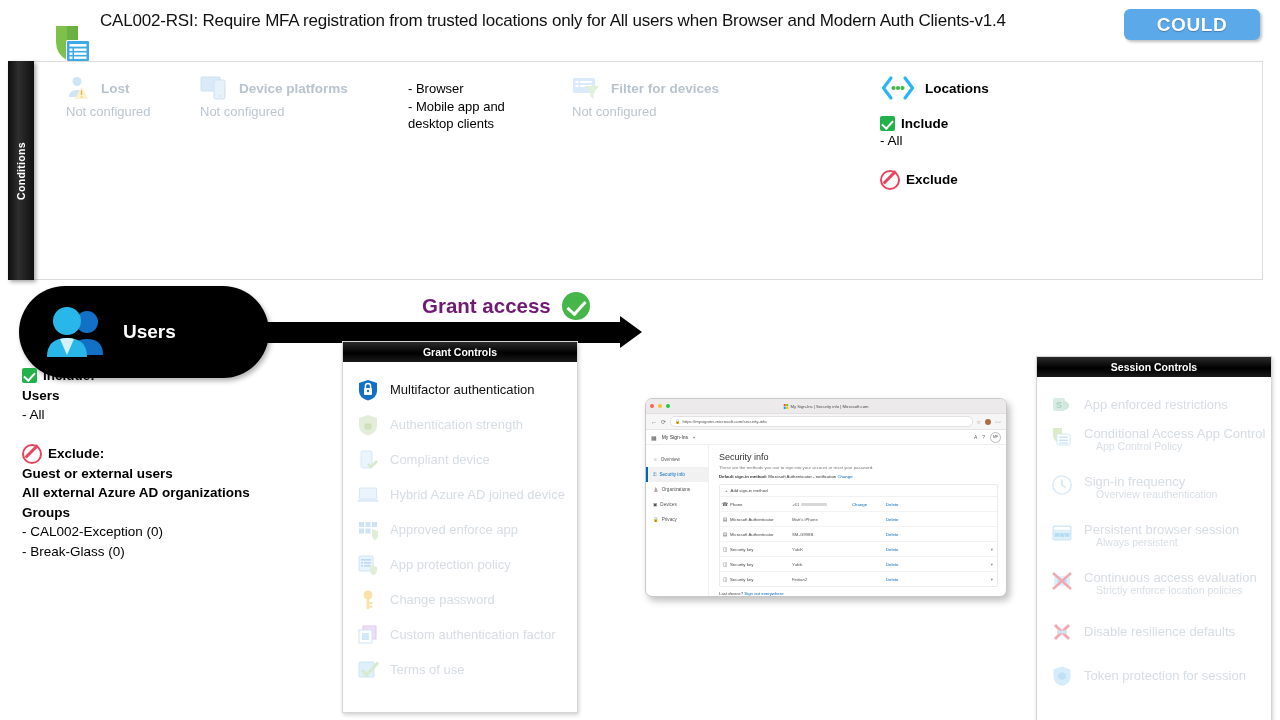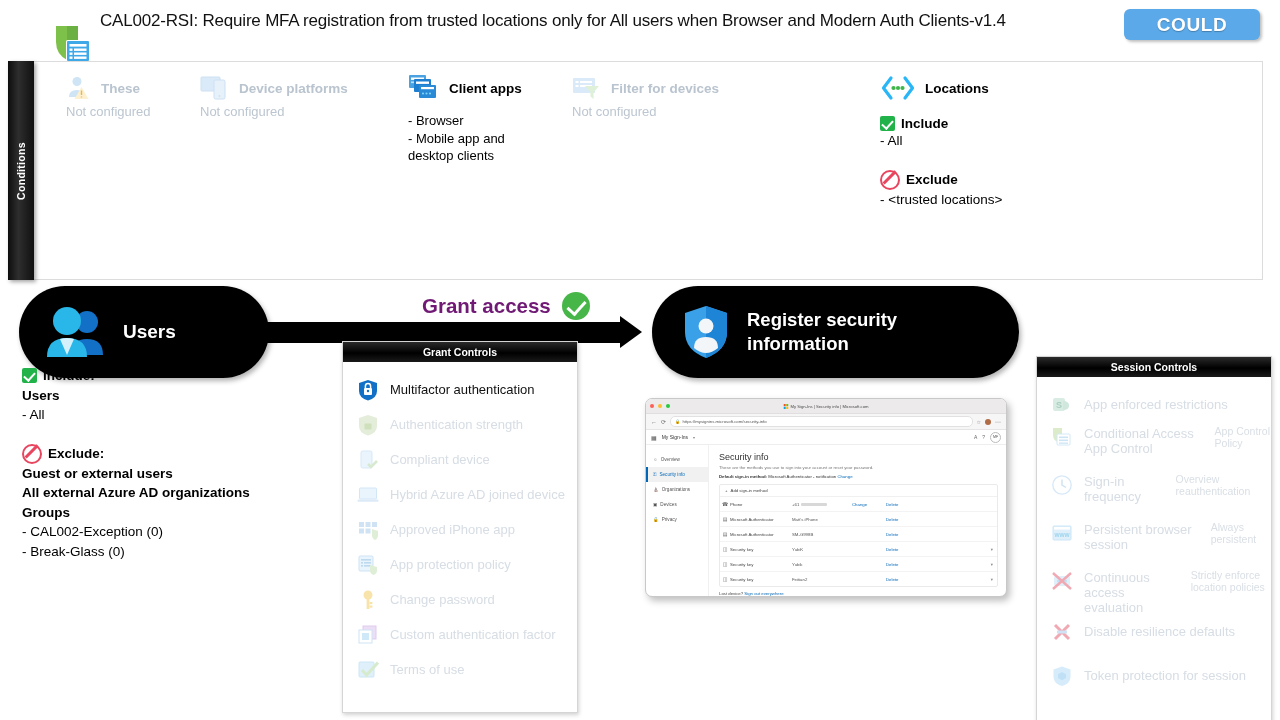--- a/index.html
+++ b/index.html
@@ -86,21 +86,21 @@
               box-shadow:1px 2px 4px rgba(0,0,0,.18);}
   .ctrl-head{height:20px;background:linear-gradient(180deg,#2b2b2b,#000 55%,#1a1a1a);
              color:#fff;font-size:10.5px;font-weight:700;display:flex;align-items:center;justify-content:center;}
   .ctrl-list{padding:10px 0 0 0;}
   .ctrl-row{display:flex;align-items:center;gap:11px;padding:0 0 0 14px;height:35px;}
   .ctrl-row .ic{width:22px;height:22px;flex:none;position:relative;}
   .ctrl-row .lbl{font-size:13px;color:#d6dde4;}
   .ctrl-row.active .lbl{color:#111;font-weight:400;}
   .ctrl-sub{font-size:10.5px;color:#d9dfe5;margin-top:-1px;}
   .ctrl-row.two{height:44px;align-items:flex-start;padding-top:4px;}
-  .ctrl-row.two .txtwrap{display:flex;flex-direction:row;}
+  .ctrl-row.two .txtwrap{display:flex;flex-direction:column;}
 
   
   .shot{
     position:absolute;left:645px;top:398px;width:360px;height:197px;
     background:#fff;border:1px solid #c8c8c8;border-radius:7px;
     box-shadow:3px 4px 7px rgba(0,0,0,.25);overflow:hidden;
   }
   .shot-titlebar{height:14px;background:#eceaea;display:flex;align-items:center;position:relative;border-bottom:1px solid #e0dede;}
   .dot{width:4px;height:4px;border-radius:50%;margin-left:4px;}
   .shot-tabtitle{position:absolute;left:50%;transform:translateX(-50%);font-size:4.2px;color:#4b4b4b;white-space:nowrap;display:flex;align-items:center;gap:2px;}
@@ -159,53 +159,38 @@
   </div>
 
   <div class="cond-col dim" style="left:66px;top:72px;width:160px;">
     <div class="cond-head">
       <svg width="26" height="26" viewBox="0 0 26 26">
         <circle cx="11" cy="6.5" r="4.5" fill="#cfe4f5"></circle>
         <path d="M3 22 q0-7 8-7 q8 0 8 7 z" fill="#cfe4f5"></path>
         <path d="M15.5 12 L22.5 24 L8.5 24 Z" fill="#fdf0d0"></path>
         <path d="M15.5 15.5 v4.5 M15.5 21.5 v1" stroke="#e8b84b" stroke-width="1.4"></path>
       </svg>
-      <div class="ctitle">These</div>
+      <div class="ctitle">Lost</div>
     </div>
     <div class="dimtext">Not configured</div>
   </div>
 
   <div class="cond-col dim" style="left:200px;top:72px;width:200px;">
     <div class="cond-head">
       <svg width="30" height="28" viewBox="0 0 30 28">
         <rect x="1" y="3" width="19" height="14" rx="1" fill="#dbeaf8" stroke="#cde0f3"></rect>
         <rect x="14" y="6" width="11" height="19" rx="1.5" fill="#e7f1fa" stroke="#cde0f3"></rect>
         <circle cx="19.5" cy="22" r="1" fill="#cfe1f2"></circle>
       </svg>
       <div class="ctitle">Device platforms</div>
     </div>
     <div class="dimtext">Not configured</div>
   </div>
 
   <div class="cond-col" style="left:408px;top:72px;width:160px;">
-    <div class="cond-head">
-      <svg width="32" height="28" viewBox="0 0 32 28">
-        <rect x="1" y="1" width="17" height="13" rx="1" fill="#4aa3e0"></rect>
-        <rect x="3" y="3.5" width="13" height="2.4" fill="#ffffff"></rect>
-        <rect x="3" y="7.5" width="13" height="1.6" fill="#bfe0f5"></rect>
-        <rect x="6" y="5" width="17" height="13" rx="1" fill="#1e7fd0"></rect>
-        <rect x="8" y="7.5" width="13" height="2.4" fill="#ffffff"></rect>
-        <rect x="11" y="11" width="17" height="13" rx="1" fill="#2b8ad6"></rect>
-        <rect x="13" y="13" width="13" height="2.2" fill="#ffffff"></rect>
-        <circle cx="15" cy="19.5" r="1.1" fill="#7fd3f5"></circle>
-        <circle cx="18.5" cy="19.5" r="1.1" fill="#7fd3f5"></circle>
-        <circle cx="22" cy="19.5" r="1.1" fill="#7fd3f5"></circle>
-      </svg>
-      <div class="ctitle">Client apps</div>
-    </div>
     <div class="cond-body">
       <div>- Browser</div>
       <div>- Mobile app and</div>
       <div>desktop clients</div>
     </div>
   </div>
 
   <div class="cond-col dim" style="left:572px;top:72px;width:220px;">
     <div class="cond-head">
       <svg width="30" height="28" viewBox="0 0 30 28">
@@ -238,50 +223,38 @@
       <span>Include</span>
     </div>
     <div class="subitems">
       <div>- All</div>
     </div>
 
     <div class="subhead" style="margin-top:19px;">
       <span class="deny"></span>
       <span>Exclude</span>
     </div>
-    <div class="subitems">
-      <div>- &lt;trusted locations&gt;</div>
-    </div>
   </div>
 
   <div class="pill" style="left:19px;top:286px;width:228px;height:92px;padding-left:22px;">
     <svg width="70" height="54" viewBox="0 0 70 54">
       <circle cx="46" cy="17" r="11" fill="#1271c6"></circle>
       <path d="M30 50 q0-16 16-16 q16 0 16 16 z" fill="#1271c6"></path>
       <circle cx="26" cy="16" r="14" fill="#29b6e8"></circle>
       <path d="M6 52 q0-19 20-19 q20 0 20 19 z" fill="#29b6e8"></path>
       <path d="M19 34 L26 50 L33 34 q-7-2-14 0 z" fill="#d4f1fb"></path>
     </svg>
     <div class="ptext" style="font-size:19px;margin-left:12px;">Users</div>
   </div>
 
   <div class="arrow-line" style="left:247px;top:322px;width:375px;height:21px;"></div>
   <div class="arrow-head" style="left:620px;top:316px;"></div>
   <div class="grant-label" style="left:422px;top:294px;">Grant access</div>
   <div class="grant-check" style="left:562px;top:292px;"></div>
 
-  <div class="pill" style="left:652px;top:286px;width:337px;height:92px;padding-left:30px;">
-    <svg width="48" height="56" viewBox="0 0 48 56">
-      <path d="M24 2 L45 9 L45 28 Q45 46 24 54 Q3 46 3 28 L3 9 Z" fill="#3aa0e8"></path>
-      <path d="M24 2 L45 9 L45 28 Q45 46 24 54 Z" fill="#1e84d6"></path>
-      <circle cx="24" cy="22" r="7.5" fill="#f2f6f8"></circle>
-      <path d="M12 44 q0-11 12-11 q12 0 12 11 q-6 5-12 5 q-6 0-12-5 z" fill="#f2f6f8"></path>
-    </svg>
-    <div class="ptext" style="font-size:18.5px;margin-left:17px;line-height:1.3;width:205px;">Register security information</div>
-  </div>
 
   <div class="users-detail">
     <div class="subhead" style="margin-top:0;">
       <span class="ckbox"></span>
       <span>Include:</span>
     </div>
     <div class="b">Users</div>
     <div>- All</div>
 
     <div class="subhead" style="margin-top:19px;">
@@ -345,21 +318,21 @@
         <span class="ic">
           <svg width="22" height="22" viewBox="0 0 22 22">
               <rect x="2" y="3" width="5" height="5" fill="#cfe3f5"></rect>
               <rect x="8.5" y="3" width="5" height="5" fill="#cfe3f5"></rect>
               <rect x="15" y="3" width="5" height="5" fill="#cfe3f5"></rect>
               <rect x="2" y="9.5" width="5" height="5" fill="#cfe3f5"></rect>
               <rect x="8.5" y="9.5" width="5" height="5" fill="#cfe3f5"></rect>
               <path d="M15 10 L21 12 L21 16 Q21 19.5 18 21 Q15 19.5 15 16 Z" fill="#dfeed6"></path>
             </svg>
         </span>
-        <span class="lbl">Approved iPhone app</span>
+        <span class="lbl">Approved enforce app</span>
       </div>
 
       <div class="ctrl-row">
         <span class="ic">
           <svg width="22" height="22" viewBox="0 0 22 22">
               <rect x="2" y="2" width="14" height="15" rx="1.2" fill="#eaf4fc" stroke="#cfe3f5"></rect>
               <rect x="4" y="5" width="10" height="1.6" fill="#bcd9ef"></rect>
               <rect x="4" y="8" width="2" height="1.6" fill="#bcd9ef"></rect>
               <rect x="7" y="8" width="7" height="1.6" fill="#bcd9ef"></rect>
               <rect x="4" y="11" width="2" height="1.6" fill="#bcd9ef"></rect>

